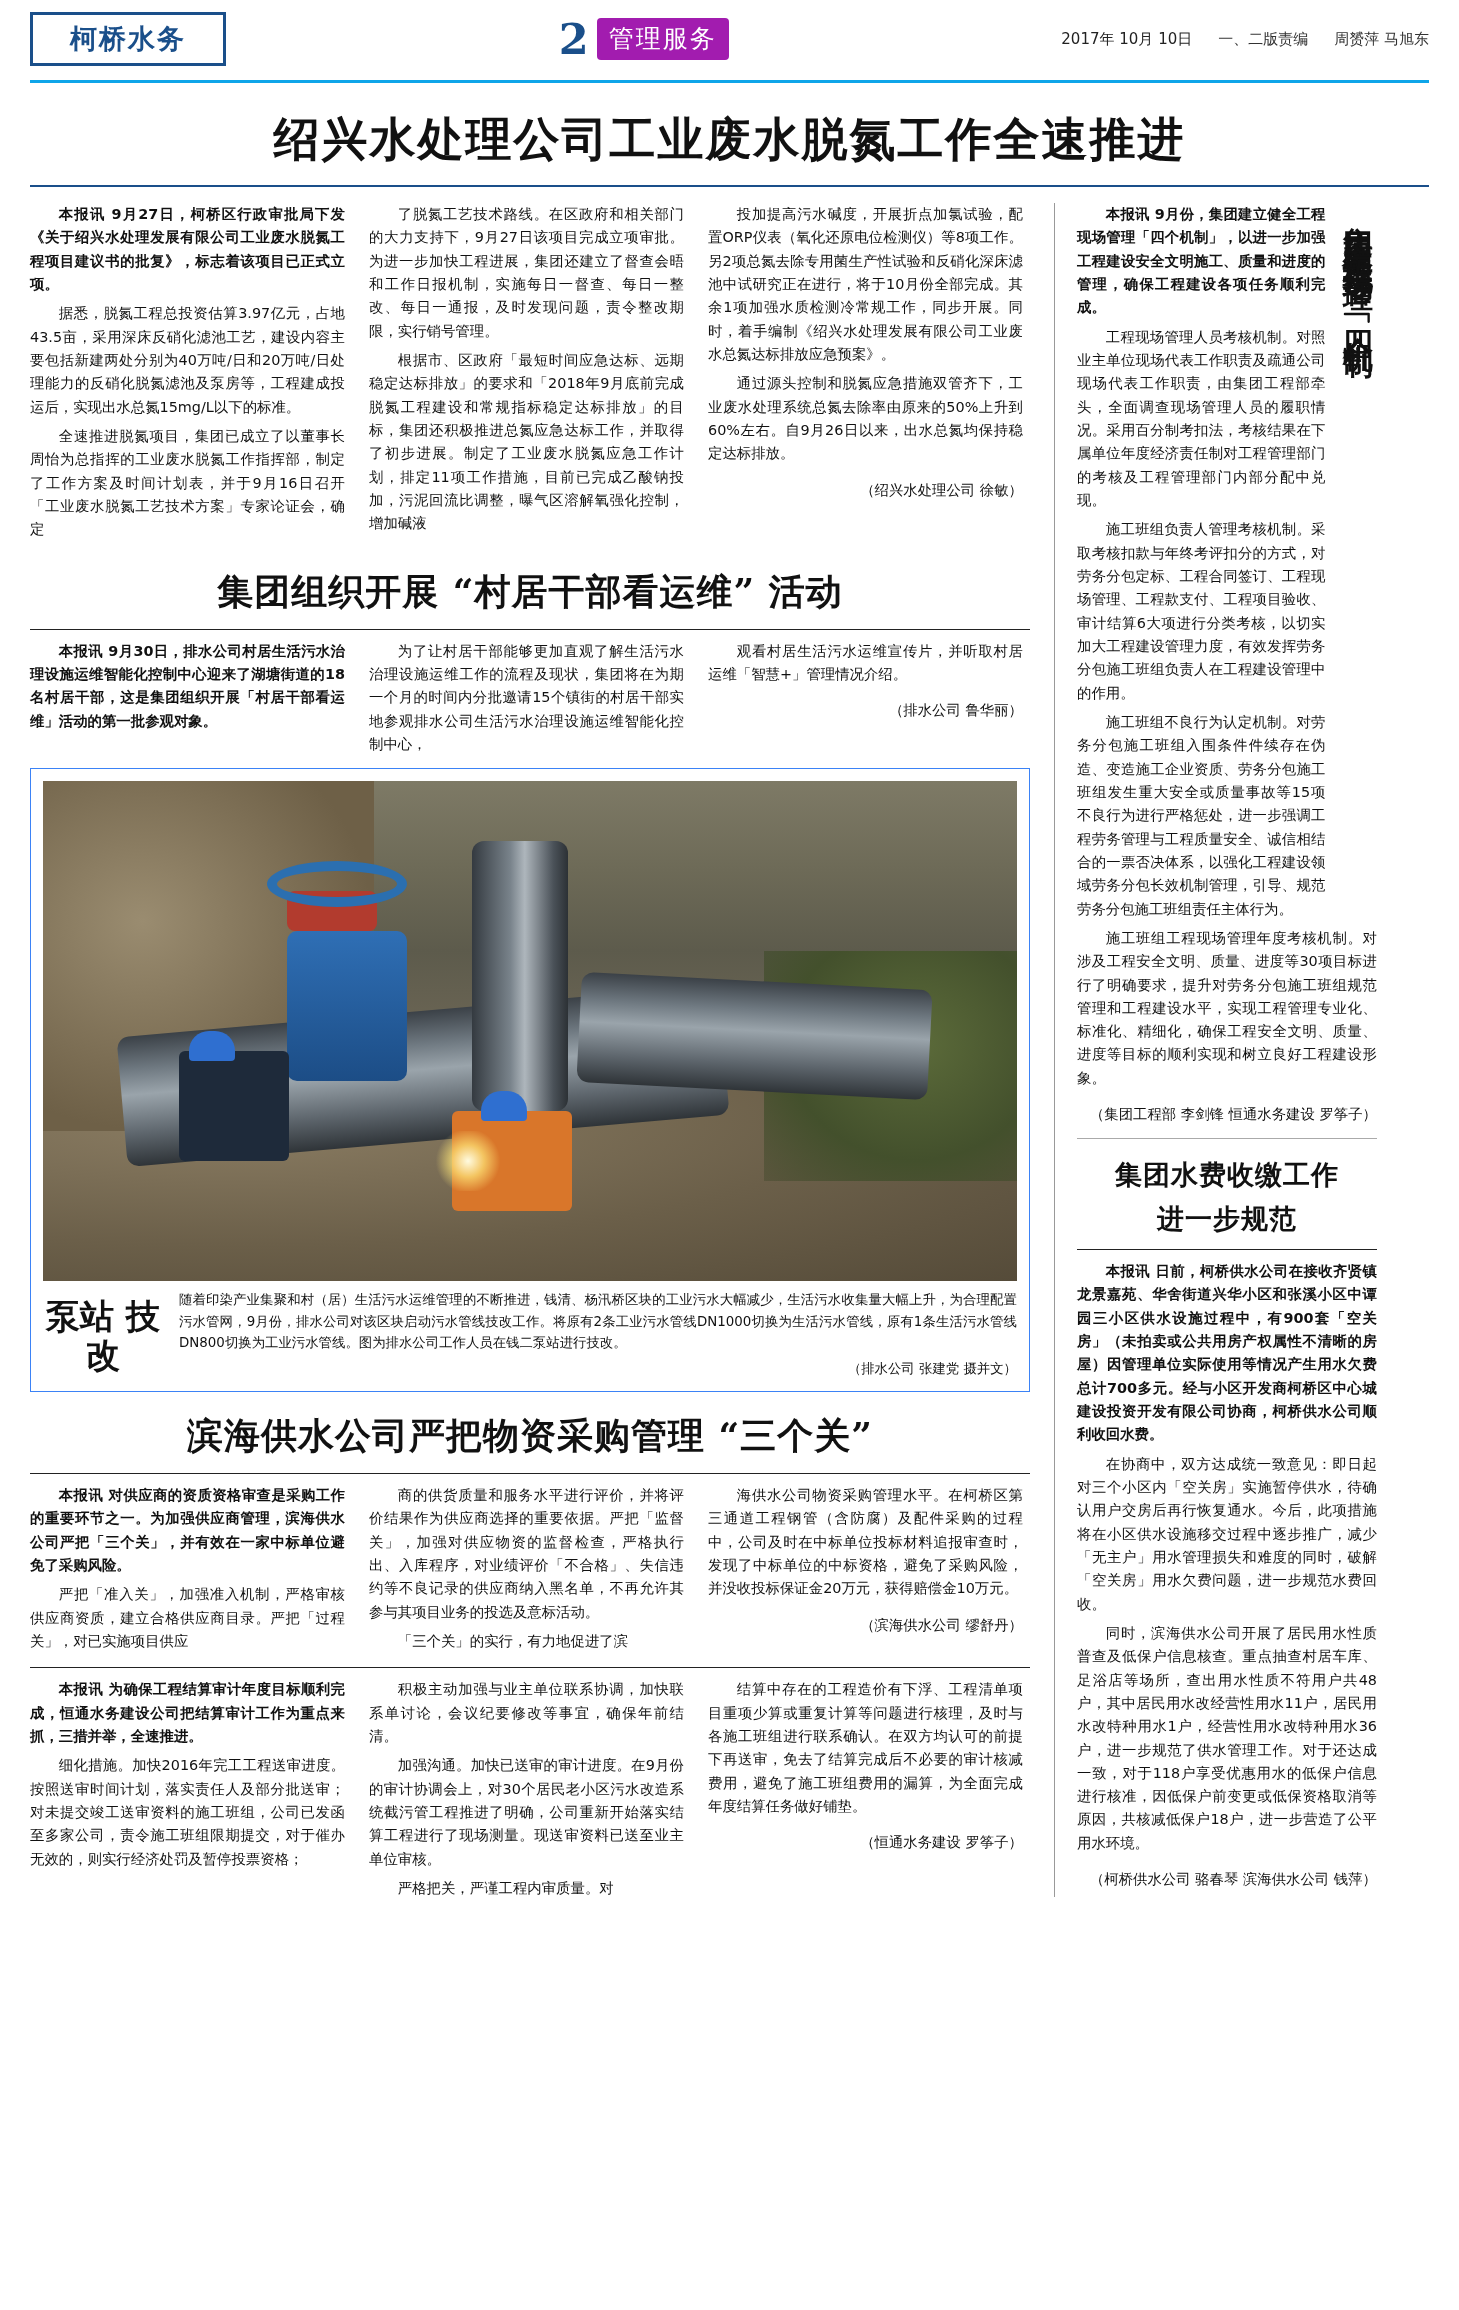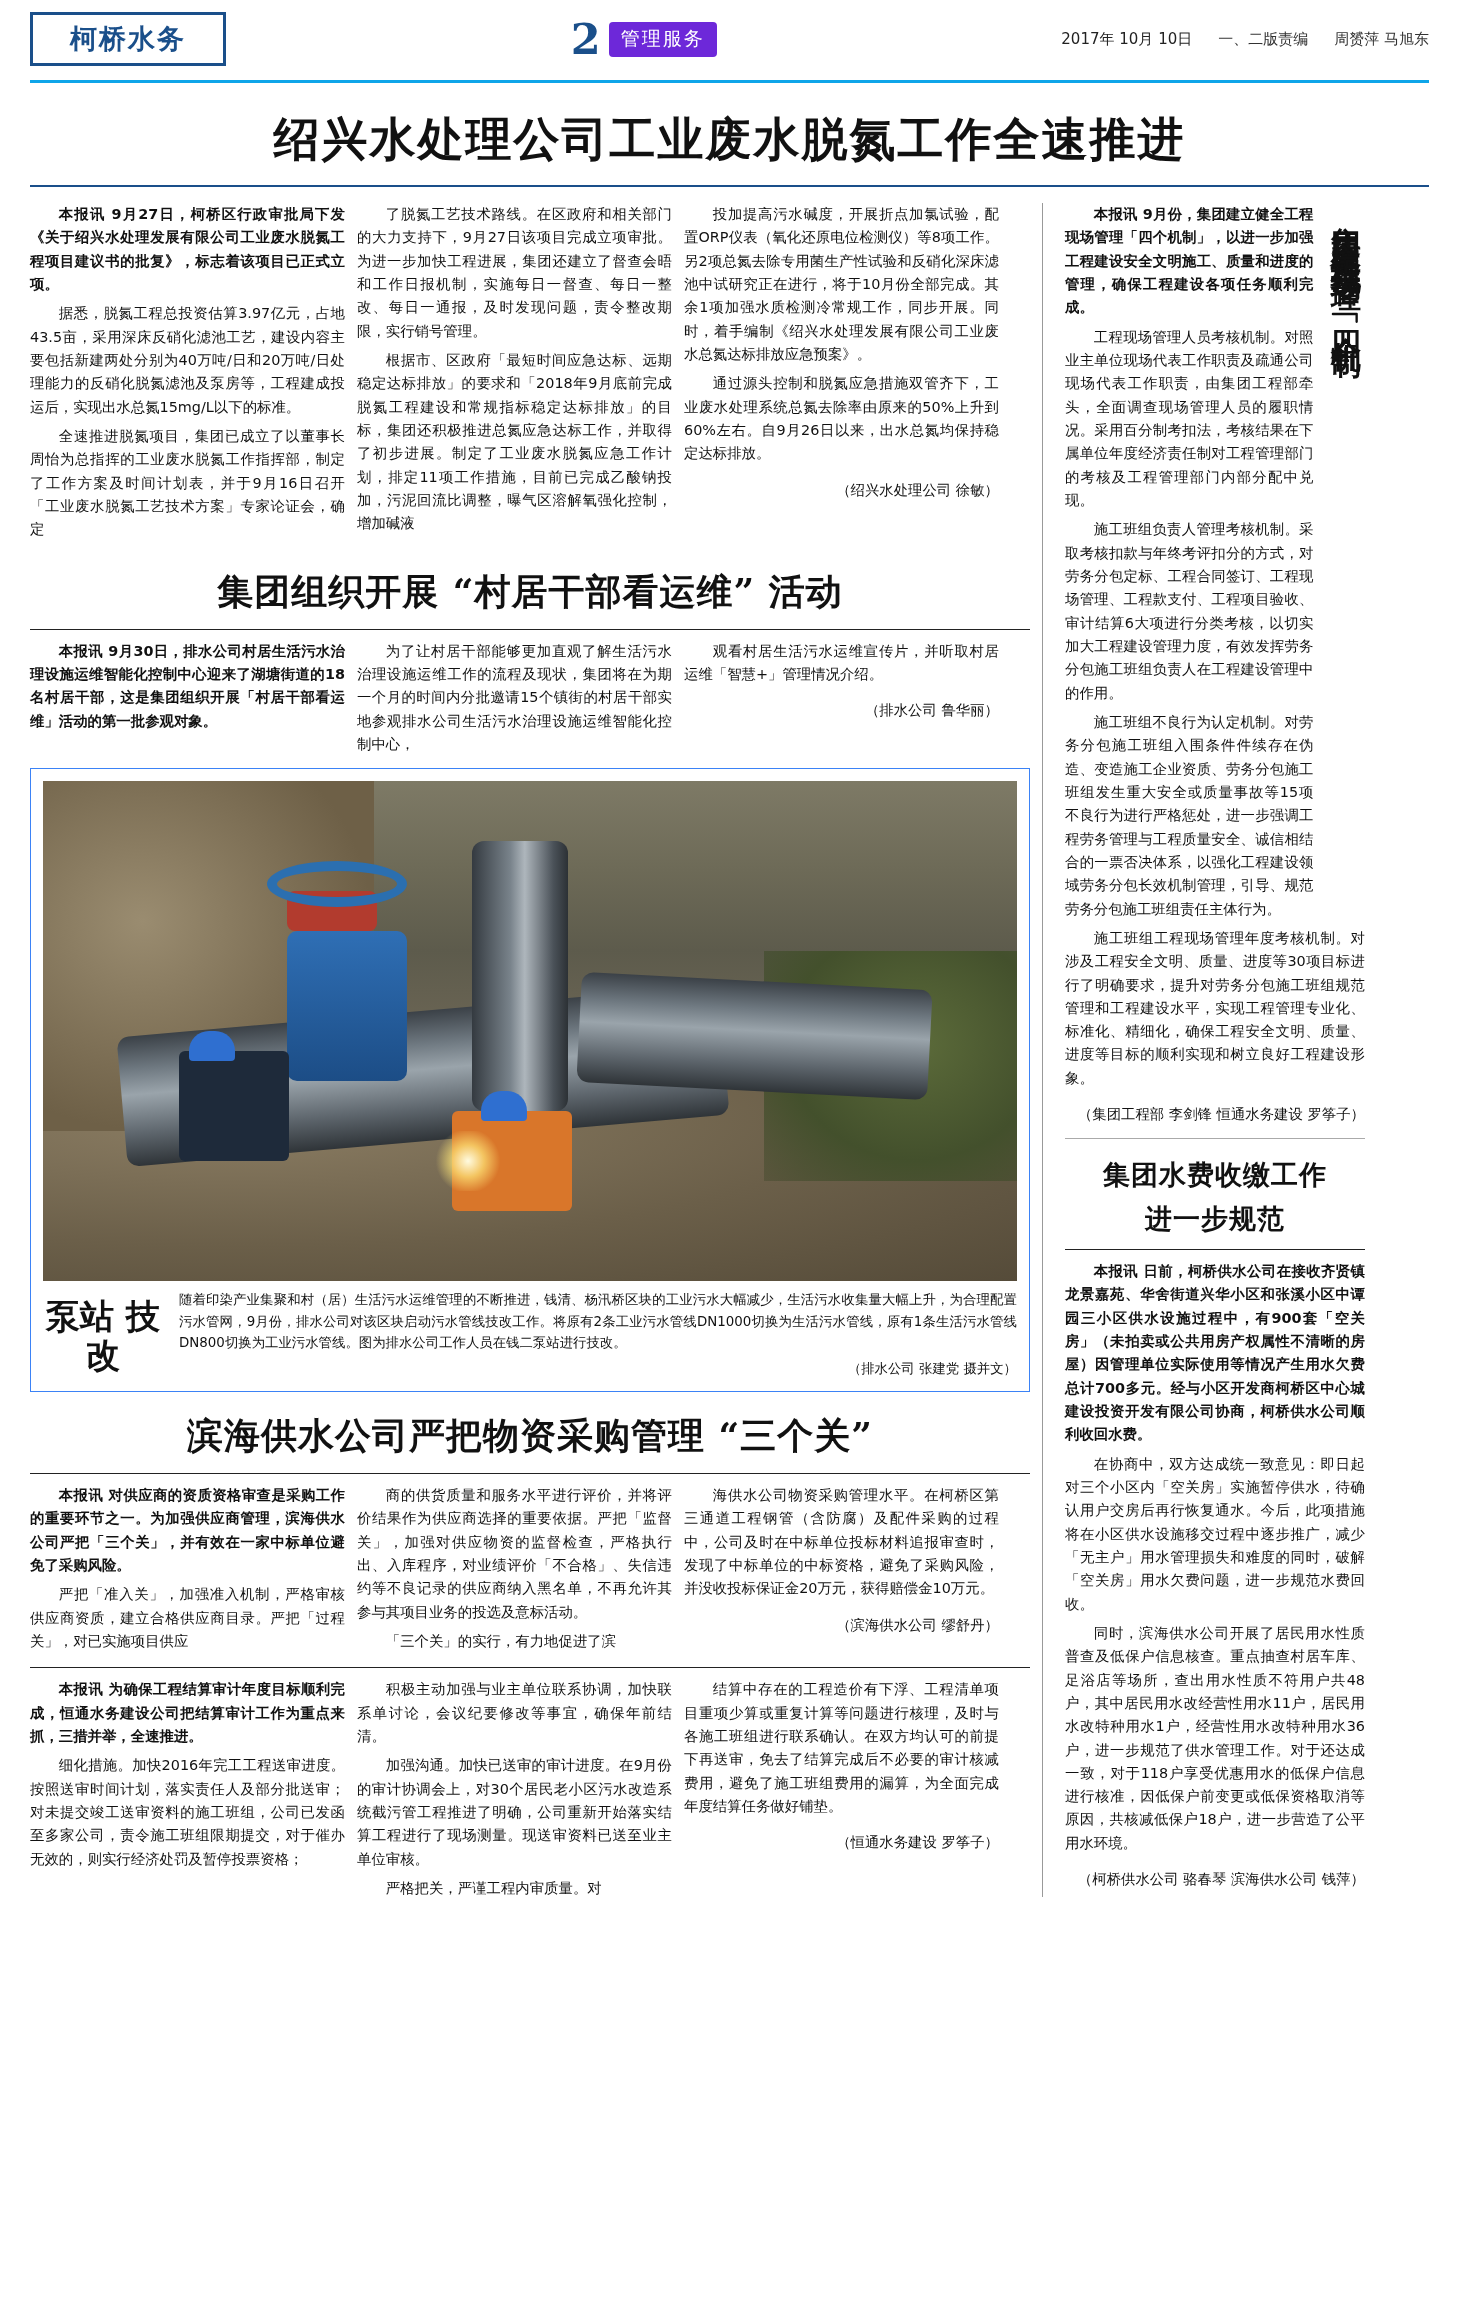--- a/index.html
+++ b/index.html
@@ -5,30 +5,30 @@
   html,body{margin:0;padding:0;background:#fff;}
   body{width:1459px;height:2310px;font-family:"DejaVu Sans","Liberation Sans",sans-serif;color:#111;}
   .page{position:relative;width:1459px;height:2310px;box-sizing:border-box;padding:0 30px;}
 
   
   .masthead{display:flex;align-items:center;height:78px;border-bottom:3px solid #0ea5e9;padding-bottom:2px;}
   .logo-box{width:190px;border:3px solid #1a4f8a;height:48px;display:flex;align-items:center;justify-content:center;}
   .logo-text{font-family:"DejaVu Serif","Liberation Serif",serif;font-weight:bold;font-size:27px;color:#1a4f8a;letter-spacing:2px;}
   .mast-mid{flex:1;display:flex;align-items:center;justify-content:center;gap:8px;}
   .page-num{font-family:"DejaVu Serif","Liberation Serif",serif;font-size:43px;font-weight:bold;color:#1a4f8a;line-height:1;}
-  .sect-badge{background:#6d28d9;color:#fff;font-size:19px;padding:4px 12px 5px;border-radius:4px;letter-spacing:2px;}
+  .sect-badge{background:#a21caf;color:#fff;font-size:25px;padding:4px 12px 5px;border-radius:4px;letter-spacing:2px;}
   .mast-right{font-size:15px;color:#222;display:flex;gap:26px;align-items:center;white-space:nowrap;}
   .mast-right .editors{color:#333;}
 
   
   .h-main{font-family:"DejaVu Serif","Liberation Serif",serif;font-weight:bold;font-size:46px;letter-spacing:2px;text-align:center;margin:26px 0 14px;}
   .rule-thin{border-bottom:2px solid #1a4f8a;margin-bottom:16px;}
 
   
-  .cols{display:flex;gap:12px;align-items:flex-start;}
+  .cols{display:flex;gap:24px;align-items:flex-start;}
   .col{font-size:14.4px;line-height:1.62;text-align:justify;}
   .colA{width:315px;}
   .colB{width:315px;}
   .colC{width:315px;}
   .colD{width:300px;border-left:1px solid #999;padding-left:22px;}
   p{margin:0 0 6px;text-indent:2em;}
   .lead{font-weight:bold;}
   .sig{text-align:right;text-indent:0;margin-top:13px;}
 
   

